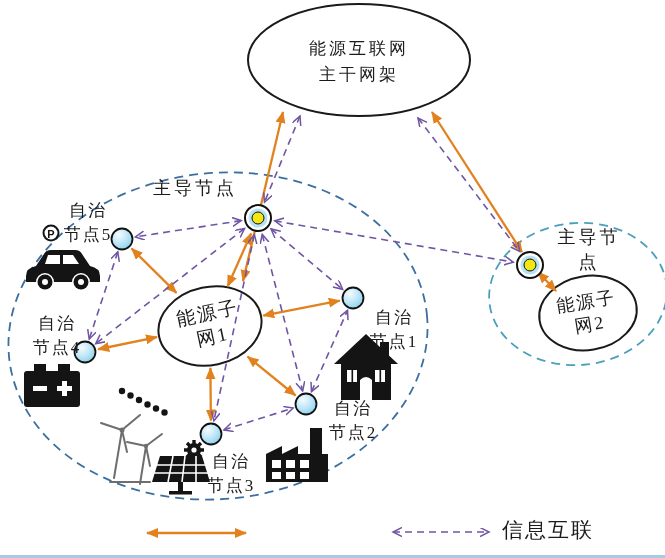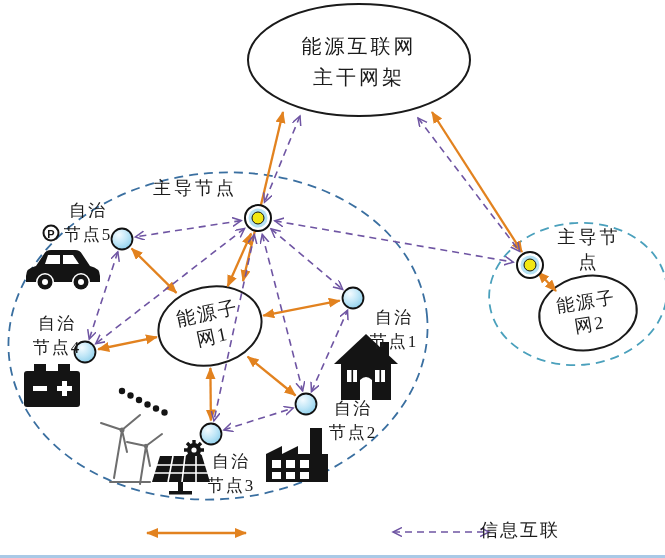--- a/index.html
+++ b/index.html
@@ -169,21 +169,21 @@
       <path class="icon-black" d="M32 0 L64 30 H0 Z"></path>
       <rect x="7" y="30" width="50" height="36" class="icon-black"></rect>
       <rect x="13" y="36" width="10" height="12" class="icon-white"></rect>
       <rect x="41" y="36" width="10" height="12" class="icon-white"></rect>
       <path class="icon-white" d="M26 66 V46 Q32 40 38 46 V66 Z"></path>
       <rect x="17.5" y="36" width="1.6" height="12" class="icon-black"></rect>
       <rect x="45.5" y="36" width="1.6" height="12" class="icon-black"></rect>
     </g>
   </svg>
 
-  <div class="lbl" style="left:359px;top:62px;font-size:20px;letter-spacing:3px;line-height:1.55;">能源互联网
+  <div class="lbl" style="left:359px;top:62px;font-size:17px;letter-spacing:3px;line-height:1.55;">能源互联网
 主干网架</div>
 
   <div class="lbl rot" style="left:210px;top:325px;font-size:19px;letter-spacing:2px;transform:translate(-50%,-50%) rotate(-12deg);">能源子
 网1</div>
 
   <div class="lbl rot" style="left:588px;top:313px;font-size:18px;letter-spacing:2px;transform:translate(-50%,-50%) rotate(-9deg);">能源子
 网2</div>
 
   <div class="lbl" style="left:195px;top:189px;font-size:18px;letter-spacing:3px;">主导节点</div>
 
@@ -198,16 +198,16 @@
   <div class="lbl" style="left:231px;top:474px;font-size:17px;letter-spacing:2px;">自治
 节点3</div>
 
   <div class="lbl" style="left:57px;top:336px;font-size:17px;letter-spacing:2px;">自治
 节点4</div>
 
   <div class="lbl" style="left:88px;top:223px;font-size:17px;letter-spacing:2px;">自治
 节点5</div>
 
 
-  <div class="lbl" style="left:520px;top:531px;font-size:18px;letter-spacing:2px;">信息互联</div>
+  <div class="lbl" style="left:548px;top:531px;font-size:21px;letter-spacing:2px;">信息互联</div>
 
   <div class="bottom-rule"></div>
 </div>
 
 </body></html>

